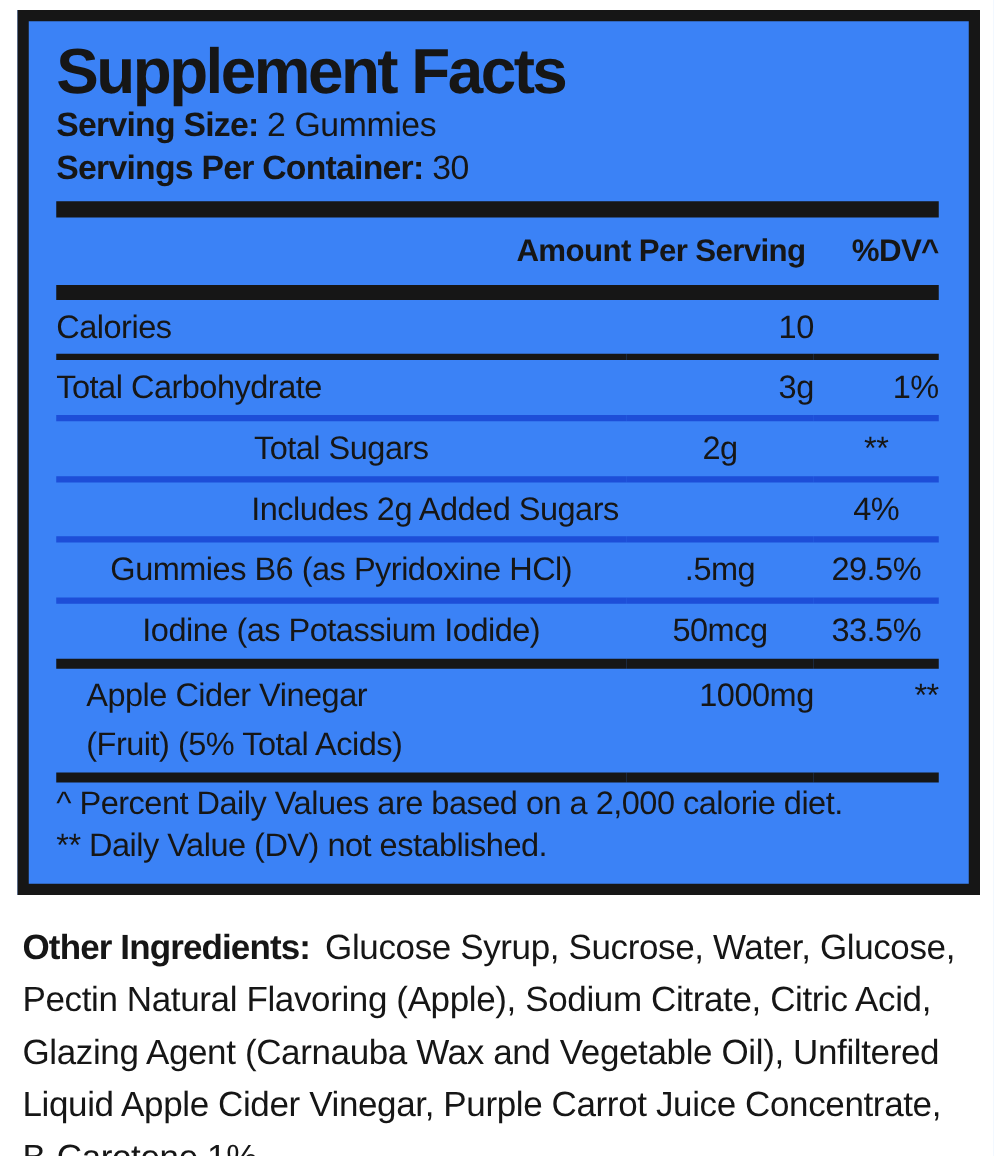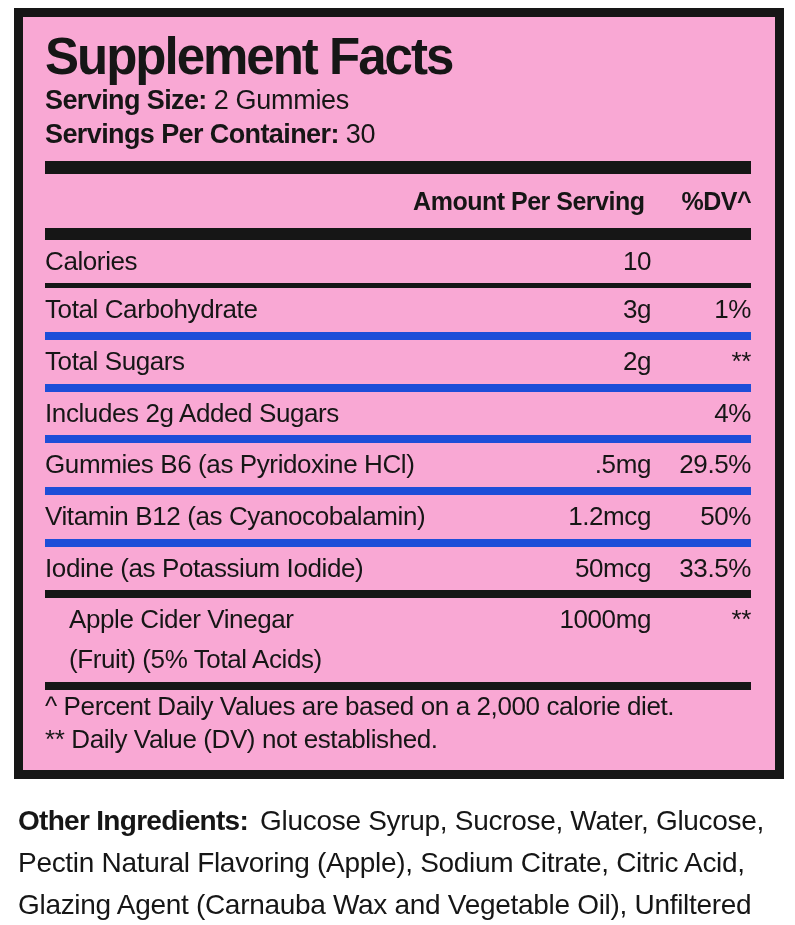--- a/index.html
+++ b/index.html
@@ -5,21 +5,21 @@
   html,body{margin:0;padding:0;background:#ffffff;}
   body{
     width:795px;
     font-family:"Liberation Sans", sans-serif;
     color:#161616;
     -webkit-font-smoothing:antialiased;
   }
   .facts-box{
     margin:8px 11px 0 14px;
     border:9px solid #161616;
-    background:#f9a8d4;
+    background:#3b82f6;
     padding:10px 24px 13px 22px;
     box-sizing:border-box;
   }
   .title{
     font-size:51px;
     font-weight:700;
     letter-spacing:-2px;
     line-height:1.08;
     margin-top:2px;
   }
@@ -49,21 +49,21 @@
     letter-spacing:-0.4px;
     border-bottom:8px solid #161616;
   }
   table.nutrients td{
     padding:6px 0 7px;
     vertical-align:top;
     line-height:1.18;
   }
   td.amt{ text-align:right; width:150px; white-space:nowrap; }
   td.dv{ text-align:right; width:100px; white-space:nowrap; }
-  tr.rt4 td{ border-top:8px solid #1d4ed8; }
+  tr.rt4 td{ border-top:5px solid #1d4ed8;text-align:center; }
   tr.rt5 td{ border-top:5px solid #161616; }
   tr.rt8 td{ border-top:8px solid #161616; }
   td.ind1{ padding-left:85px; }
   td.ind2{ padding-left:155px; }
   .two-line span{ display:block;margin-left:24px; }
   .two-line span + span{ margin-top:9px; }
   .footnotes{
     font-size:26px;
     letter-spacing:-0.4px;
     line-height:1.3;
@@ -126,25 +126,20 @@
     <tr class="rt4">
       <td class="ind2" colspan="2">Includes 2g Added Sugars</td>
       <td class="dv">4%</td>
     </tr>
     <tr class="rt4">
       <td>Gummies B6 (as Pyridoxine HCl)</td>
       <td class="amt">.5mg</td>
       <td class="dv">29.5%</td>
     </tr>
     <tr class="rt4">
-      <td>Vitamin B12 (as Cyanocobalamin)</td>
-      <td class="amt">1.2mcg</td>
-      <td class="dv">50%</td>
-    </tr>
-    <tr class="rt4">
       <td>Iodine (as Potassium Iodide)</td>
       <td class="amt">50mcg</td>
       <td class="dv">33.5%</td>
     </tr>
     <tr class="rt8">
       <td class="two-line">
         <span>Apple Cider Vinegar</span>
         <span>(Fruit) (5% Total Acids)</span>
       </td>
       <td class="amt">1000mg</td>

